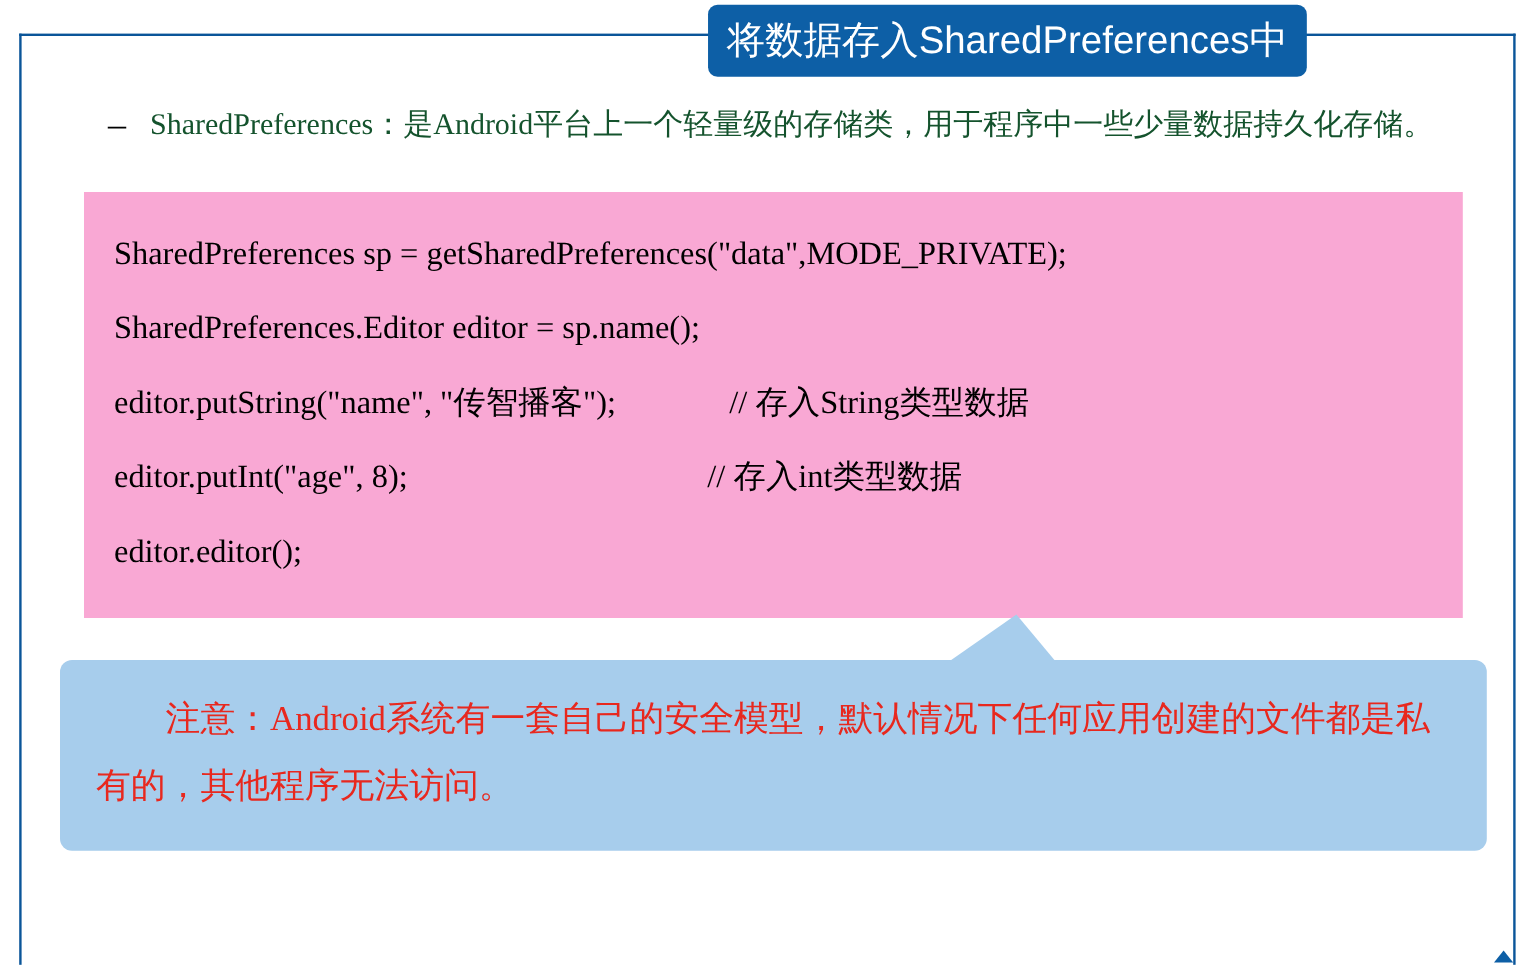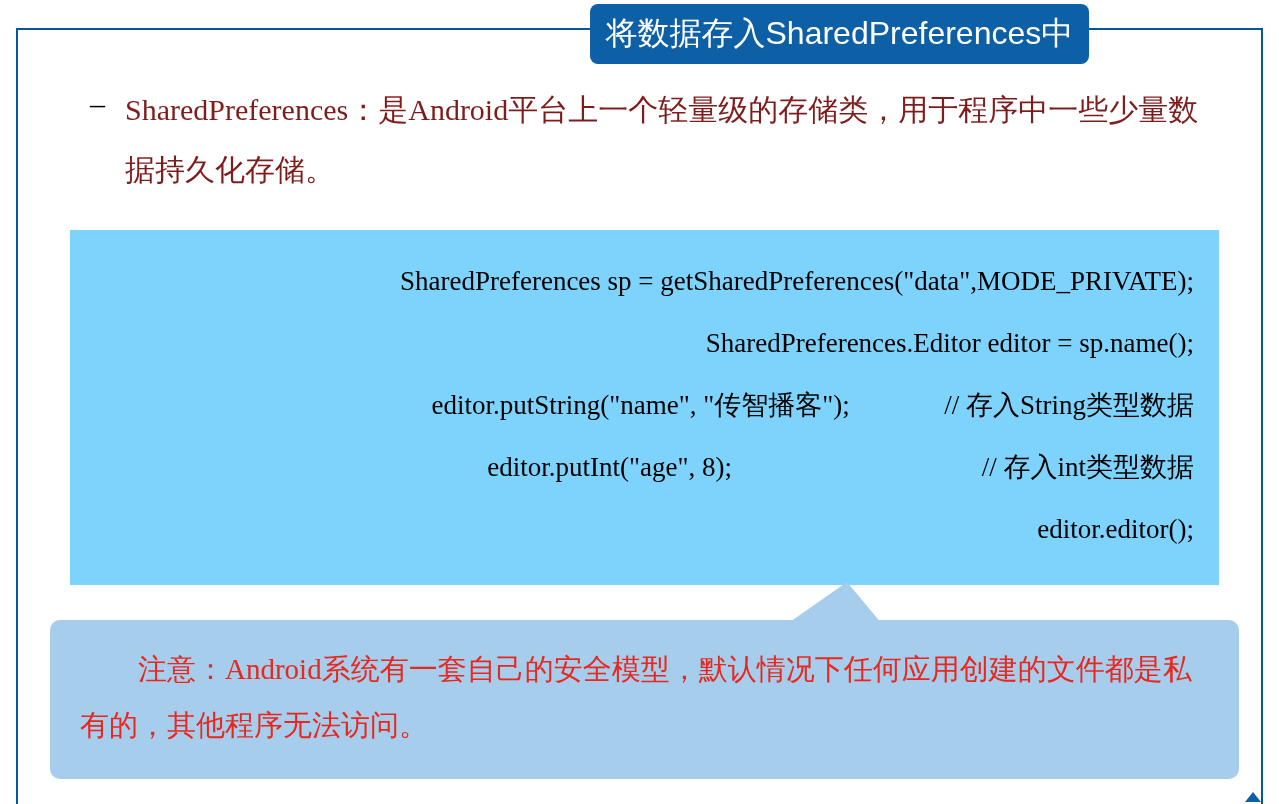--- a/index.html
+++ b/index.html
@@ -49,33 +49,32 @@
       margin-bottom: 30px;
     }
     .bullet-dash {
       font-size: 30px;
       color: #000;
       margin-right: 20px;
       margin-left: 20px;
       line-height: 1.6;
     }
     .intro-text {
-      font-size: 30px;
-      color: #7f1d1d;
+      font-size: 25px;
+      color: #14532d;
       line-height: 2.0;
       flex: 1;
     }
     .code-block {
-      background: #7dd3fc;
+      background: #f9a8d4;
       padding: 20px 25px 25px 25px;
       margin-left: 0px;
       margin-right: 0px;
       margin-top: 10px;
       position: relative;
-      text-align: right;
     }
     .code-line {
       font-size: 27px;
       color: #000;
       line-height: 2.3;
       white-space: pre;
       font-family: "Times New Roman", "SimSun", serif;
     }
     .callout-container {
       position: relative;

